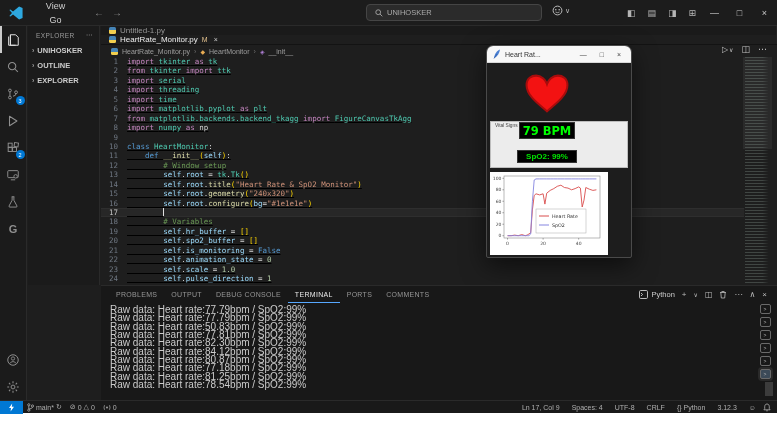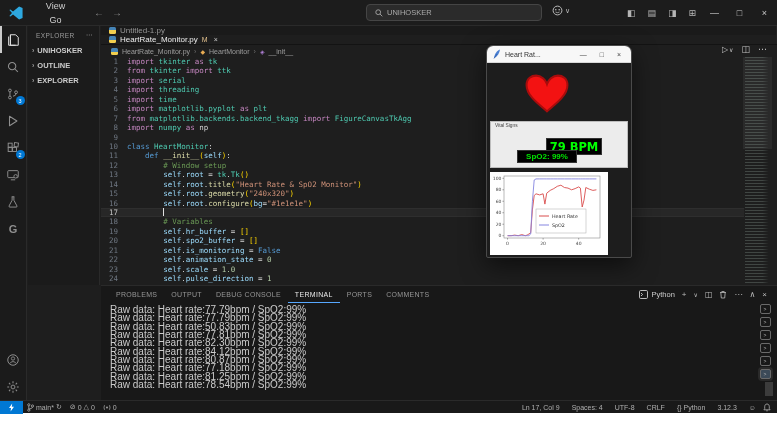--- a/index.html
+++ b/index.html
@@ -59,21 +59,21 @@
   .bc-ic{font-size:6px;}
   .bc-class{color:#e8ab53;}
   .bc-method{color:#b180d7;}
 
   .codearea{position:absolute;left:0;top:31px;right:33px;bottom:0;
     font-family:"DejaVu Sans Mono","Liberation Mono",monospace;font-size:7.5px;line-height:9.45px;white-space:pre;overflow:hidden;}
   .cl{display:flex;height:9.45px;align-items:center;}
   .cl .ln{width:26px;flex:none;text-align:right;padding-right:9px;color:#6e7681;}
   .cl.cur{background:rgba(255,255,255,.045);box-shadow:inset 0 1px 0 #2e2e2e,inset 0 -1px 0 #2e2e2e;justify-content:flex-end;}
   .cl.cur .ln{color:#c6c6c6;}
-  .ct{flex:1;}
+  .ct{flex:1;text-decoration:underline;}
   .cursor{display:inline-block;width:1px;height:8px;background:#e0e0e0;vertical-align:-1px;}
   .tk-kw{color:#c586c0}.tk-kc{color:#569cd6}.tk-cl{color:#4ec9b0}.tk-fn{color:#dcdcaa}
   .tk-va{color:#9cdcfe}.tk-st{color:#ce9178}.tk-nu{color:#b5cea8}.tk-co{color:#6a9955}
   .tk-tx{color:#d4d4d4}.tk-br{color:#ffd700}
 
   .minimap{position:absolute;right:7px;top:31px;width:25px;bottom:0;opacity:.9;}
   .mm-txt{position:absolute;inset:0;
     background:repeating-linear-gradient(180deg,rgba(170,190,180,.28) 0 1px,transparent 1px 3px);
     -webkit-mask-image:linear-gradient(90deg,#000 0 70%,transparent 95%);}
   .mm-slider{position:absolute;left:-2px;right:-2px;top:0;height:92px;background:rgba(255,255,255,.06);}
@@ -81,23 +81,23 @@
   
   .tkwin{position:absolute;left:486px;top:45px;width:146px;height:213px;background:#1d1d1d;
     border:1px solid #4a4a4a;border-radius:7px 7px 2px 2px;box-shadow:0 8px 24px rgba(0,0,0,.55);}
   .tk-title{height:17px;background:#f7f7f7;border-radius:6px 6px 0 0;display:flex;align-items:center;
     padding:0 6px;gap:4px;font-size:7px;color:#333;border-bottom:1px solid #d8d8d8;}
   .tk-ctrl{margin-left:auto;display:flex;gap:13px;color:#444;font-size:7px;align-items:center;padding-right:4px;}
   .heart{position:absolute;left:37px;top:27px;width:46px;height:41px;}
   .vital{position:absolute;left:3px;top:75px;width:138px;height:47px;background:#ececec;
     border:1px solid #bdbdbd;}
   .vital-label{position:absolute;left:4px;top:1px;font-size:4.8px;color:#444;}
-  .lcd-bpm{position:absolute;left:28px;top:16px;width:56px;height:17px;background:#000;border:1px solid #333;
+  .lcd-bpm{position:absolute;left:28px;top:0;width:56px;height:17px;background:#000;border:1px solid #333;
     display:flex;align-items:center;justify-content:center;color:#00ff00;
-    font-family:"DejaVu Sans","Liberation Sans",sans-serif;font-weight:bold;font-size:11.5px;margin-left:27px;}
+    font-family:"DejaVu Sans","Liberation Sans",sans-serif;font-weight:bold;font-size:11.5px;}
   .lcd-spo2{position:absolute;left:26px;top:28px;width:60px;height:13px;background:#000;border:1px solid #333;
     display:flex;align-items:center;justify-content:center;color:#00e500;font-weight:bold;font-size:8px;}
   .figure{position:absolute;left:3px;top:126px;width:118px;height:83px;background:#ffffff;}
   .figure svg{width:118px;height:83px;display:block;font-family:"DejaVu Sans",sans-serif;}
 
   
   .panel{position:absolute;left:101px;top:285px;width:676px;height:115px;background:#181818;border-top:1px solid #2a2a2a;}
   .panel-top{height:17px;display:flex;align-items:stretch;padding-left:8px;}
   .ptab{display:flex;align-items:center;padding:0 7px;font-size:7px;letter-spacing:.3px;color:#969696;}
   .ptab.active{color:#e7e7e7;box-shadow:inset 0 -1px 0 #57a8ff;}

